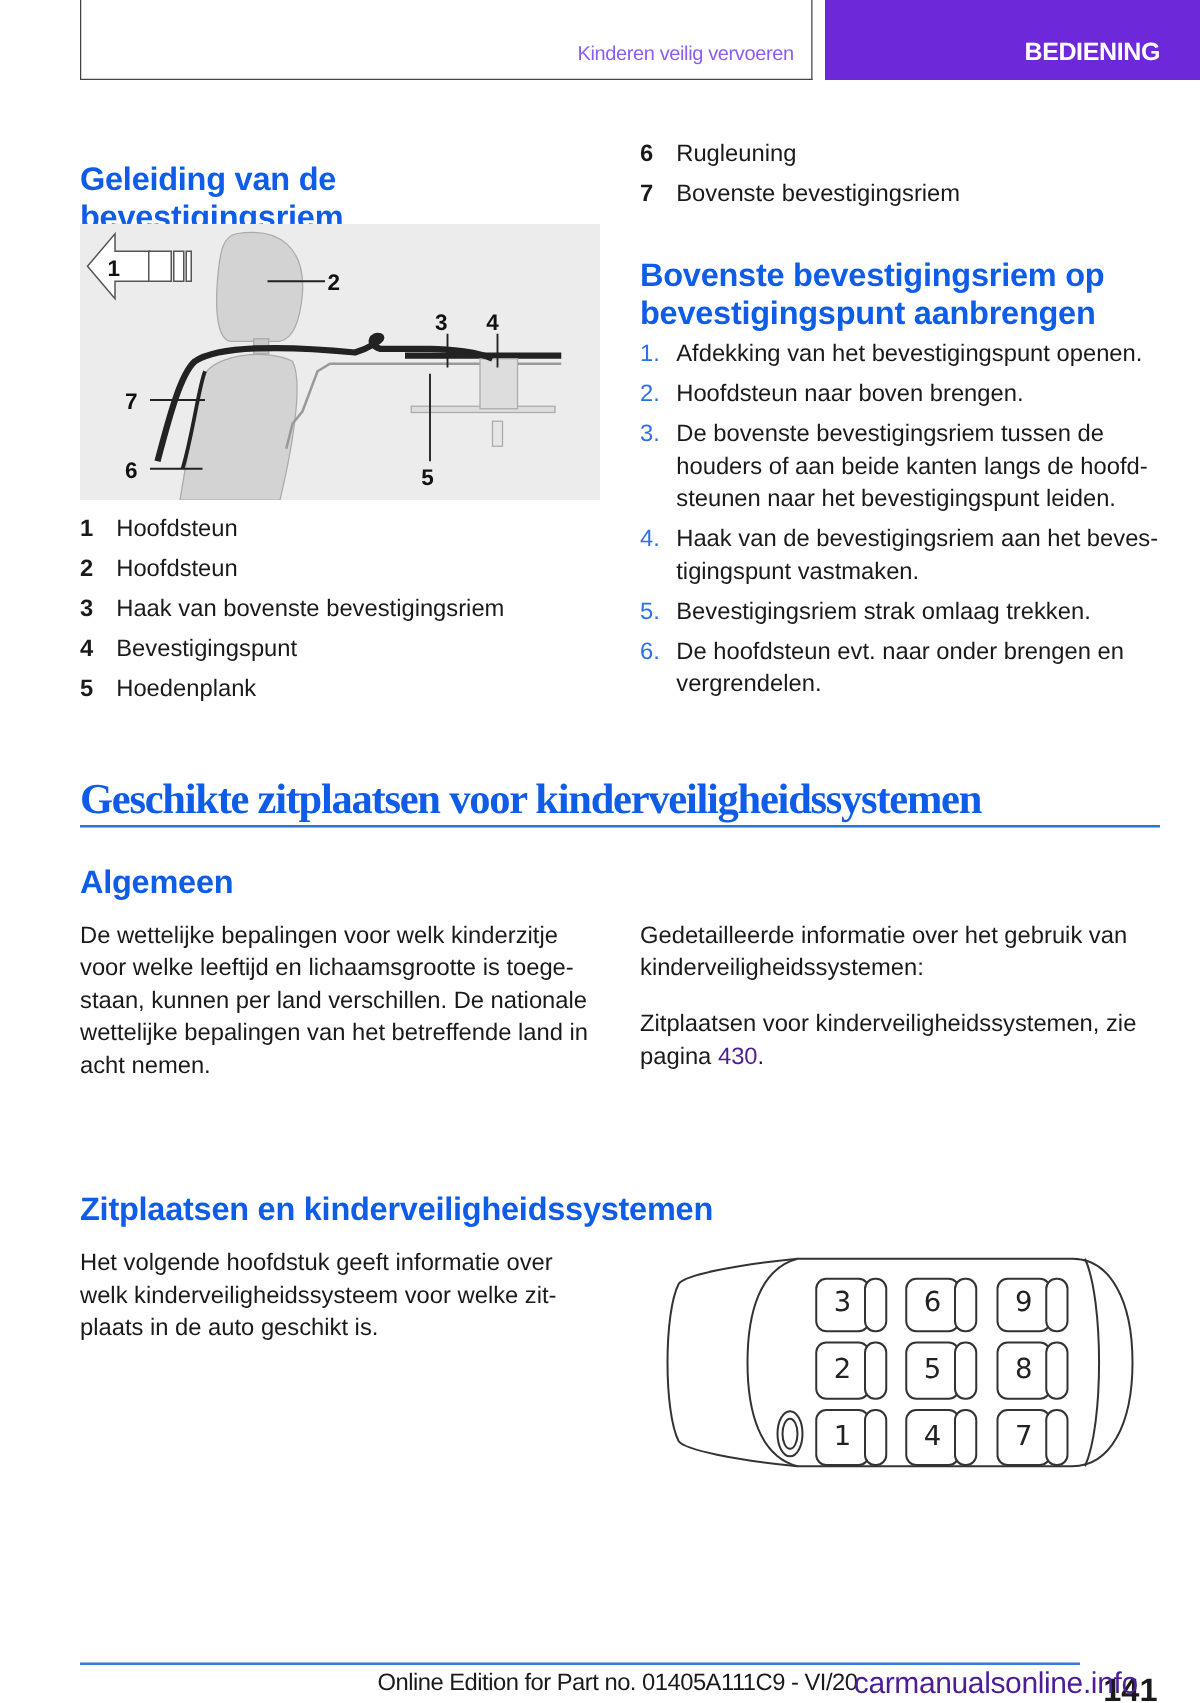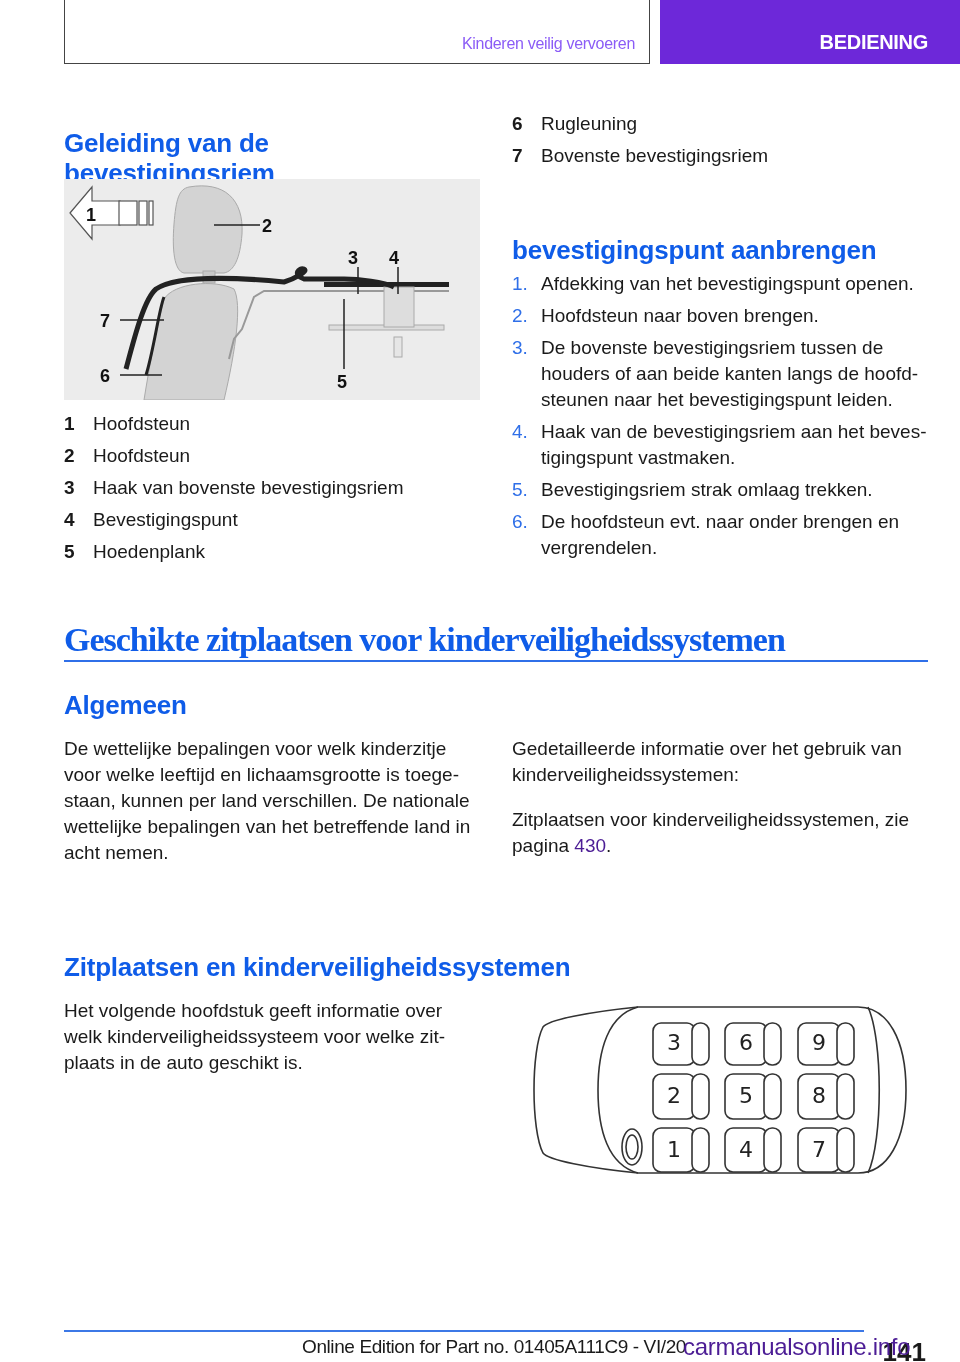--- a/index.html
+++ b/index.html
@@ -139,21 +139,21 @@
       <span class="num">6</span>
       <span>Rugleuning</span>
     </li>
   <li>
       <span class="num">7</span>
       <span>Bovenste bevestigingsriem</span>
     </li>
 </ul>
 
 <h2 class="sub" style="left:512px; top:205px;">
-  <br>
+  <span>Bovenste bevestigingsriem op</span><br>
   <span>bevestigingspunt aanbrengen</span>
 </h2>
 
 <ol class="steps" style="left:512px; top:271px; width:420px;">
   <li>
       <span class="num">1.</span>
       <span>Afdekking van het bevestigingspunt openen.</span>
     </li>
   <li>
       <span class="num">2.</span>

